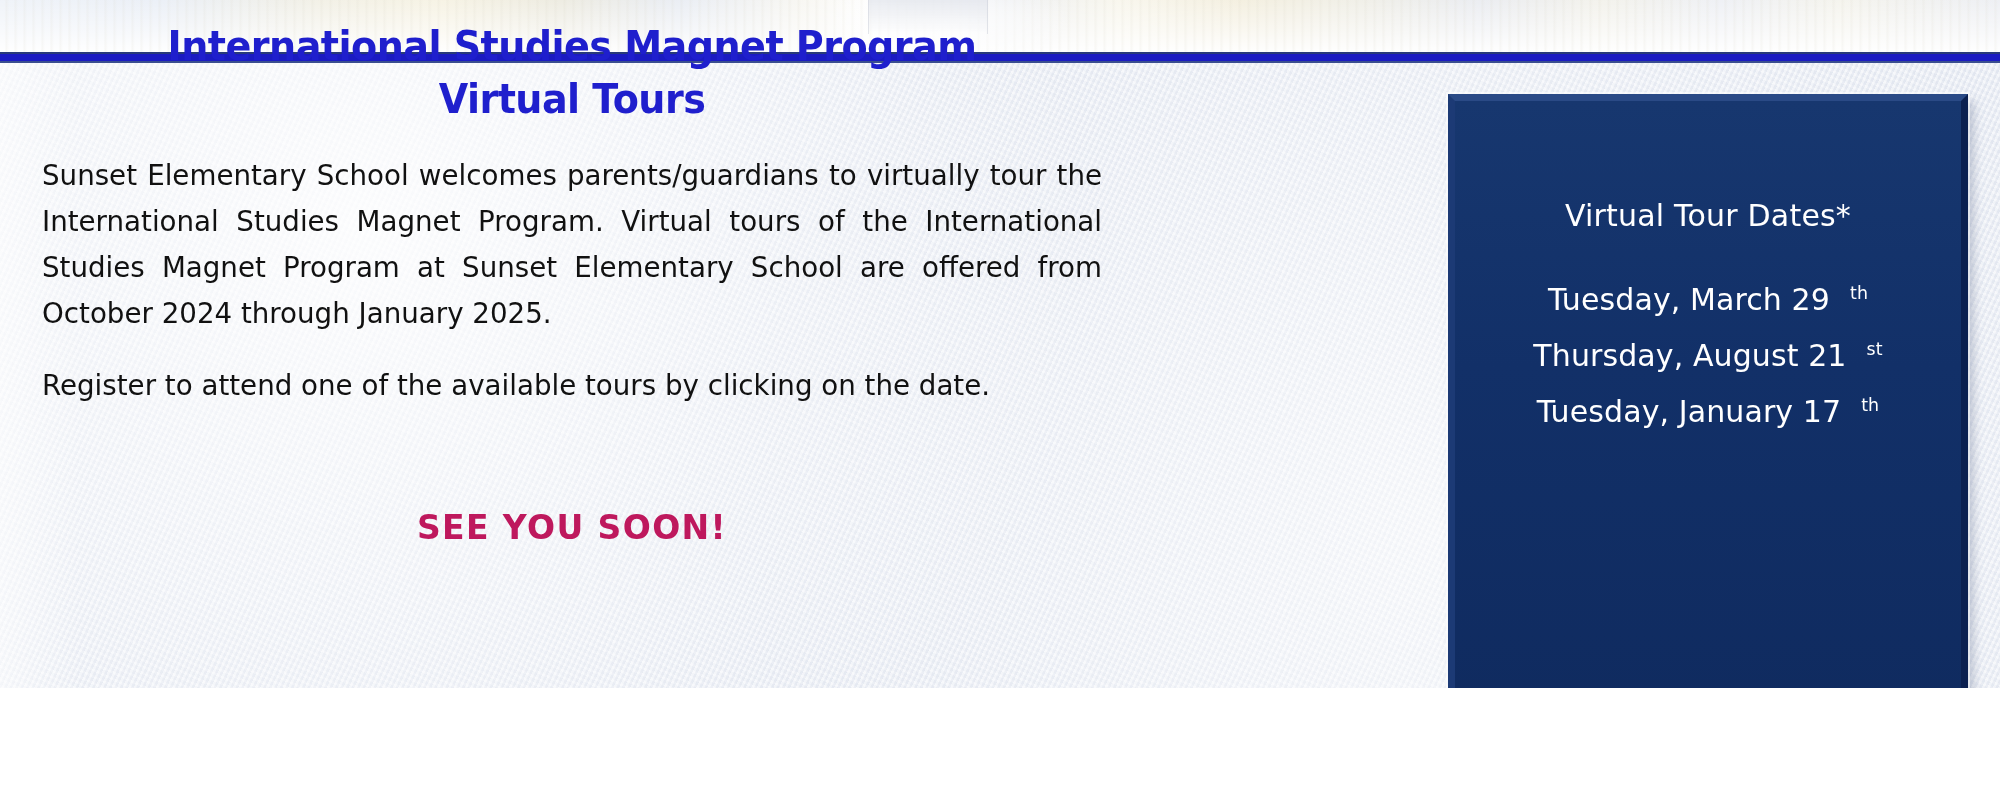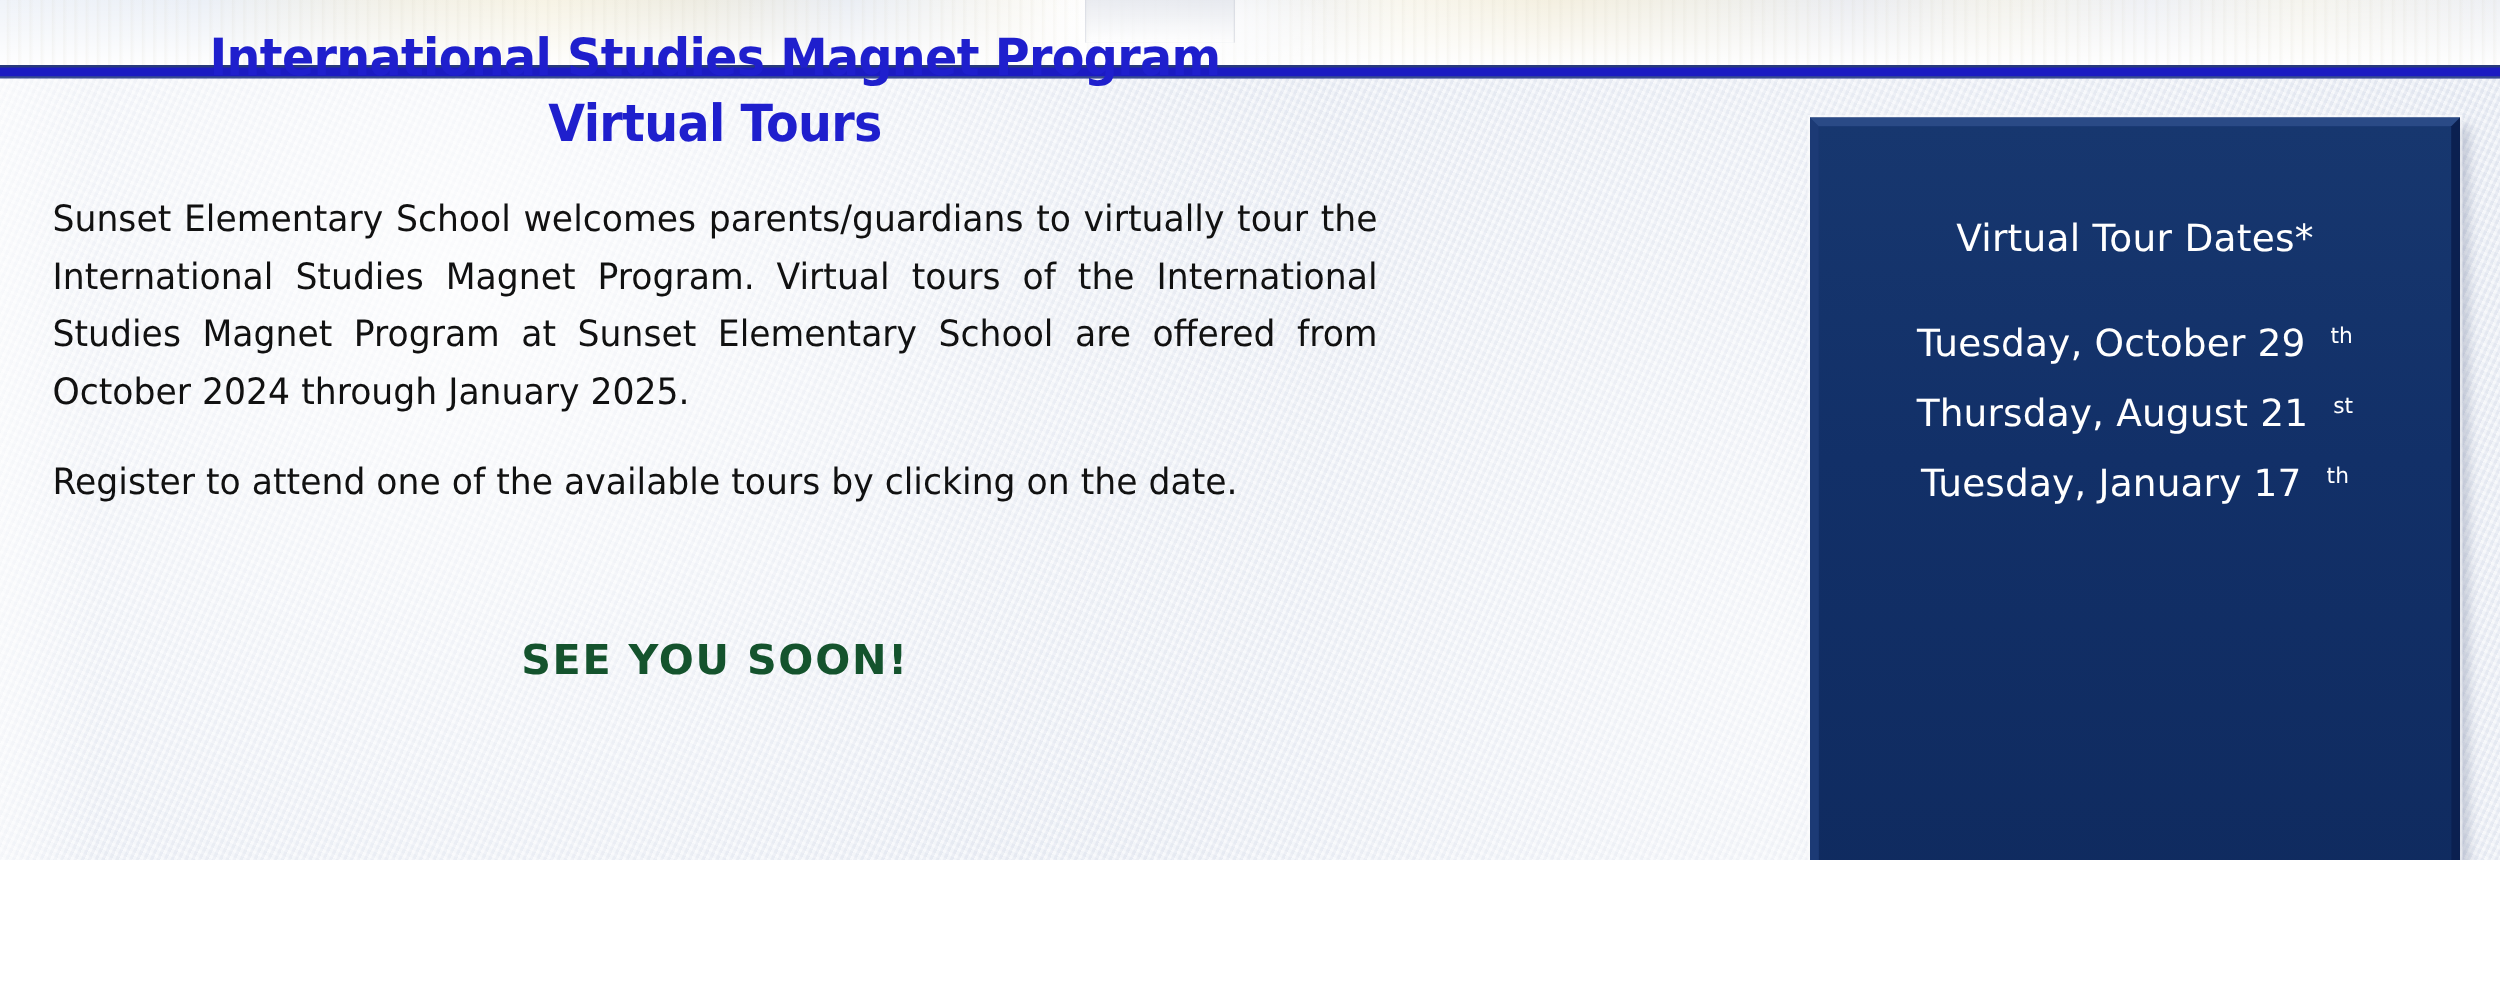--- a/index.html
+++ b/index.html
@@ -167,21 +167,21 @@
   .see-you {
     margin-top: 100px;
     text-align: center;
     width: 1060px;
   }
   .see-you span {
     font-family: "DejaVu Sans", "Liberation Sans", sans-serif;
     font-weight: bold;
     font-size: 33px;
     letter-spacing: 1.4px;
-    color: #14532d;
+    color: #be185d;
   }
 
   
   .dates-panel-wrap {
     position: absolute;
     left: 1448px;
     top: 94px;
     width: 520px;
     height: 680px;
   }
@@ -197,21 +197,21 @@
     border-right: 7px solid #0b2050;
     border-bottom: 7px solid #0a1c46;
     box-shadow:
       0 0 0 2px rgba(255,255,255,0.55),
       6px 7px 9px rgba(120,132,160,0.42);
     padding: 0 18px;
     overflow: hidden;
   }
 
   .panel-heading {
-    margin-top: 72px;
+    margin-top: 96px;
     text-align: center;
     color: #ffffff;
     font-family: "DejaVu Sans", "Liberation Sans", sans-serif;
     font-size: 30px;
     line-height: 38px;
     letter-spacing: 0.2px;
   }
 
   .dates-list {
     margin: 0;
@@ -272,21 +272,21 @@
 
   </div>
 
   <div class="dates-panel-wrap">
     <div class="dates-panel">
 
       <div class="panel-heading">Virtual Tour Dates*</div>
 
       <ul class="dates-list">
         <li class="date-item first">
-          <span>Tuesday, October 29</span><sup>th</sup>
+          <span>Tuesday, March 29</span><sup>th</sup>
         </li>
         <li class="date-item rest">
           <span>Thursday, August 21</span><sup>st</sup>
         </li>
         <li class="date-item rest">
           <span>Tuesday, January 17</span><sup>th</sup>
         </li>
       </ul>
 
     </div>

